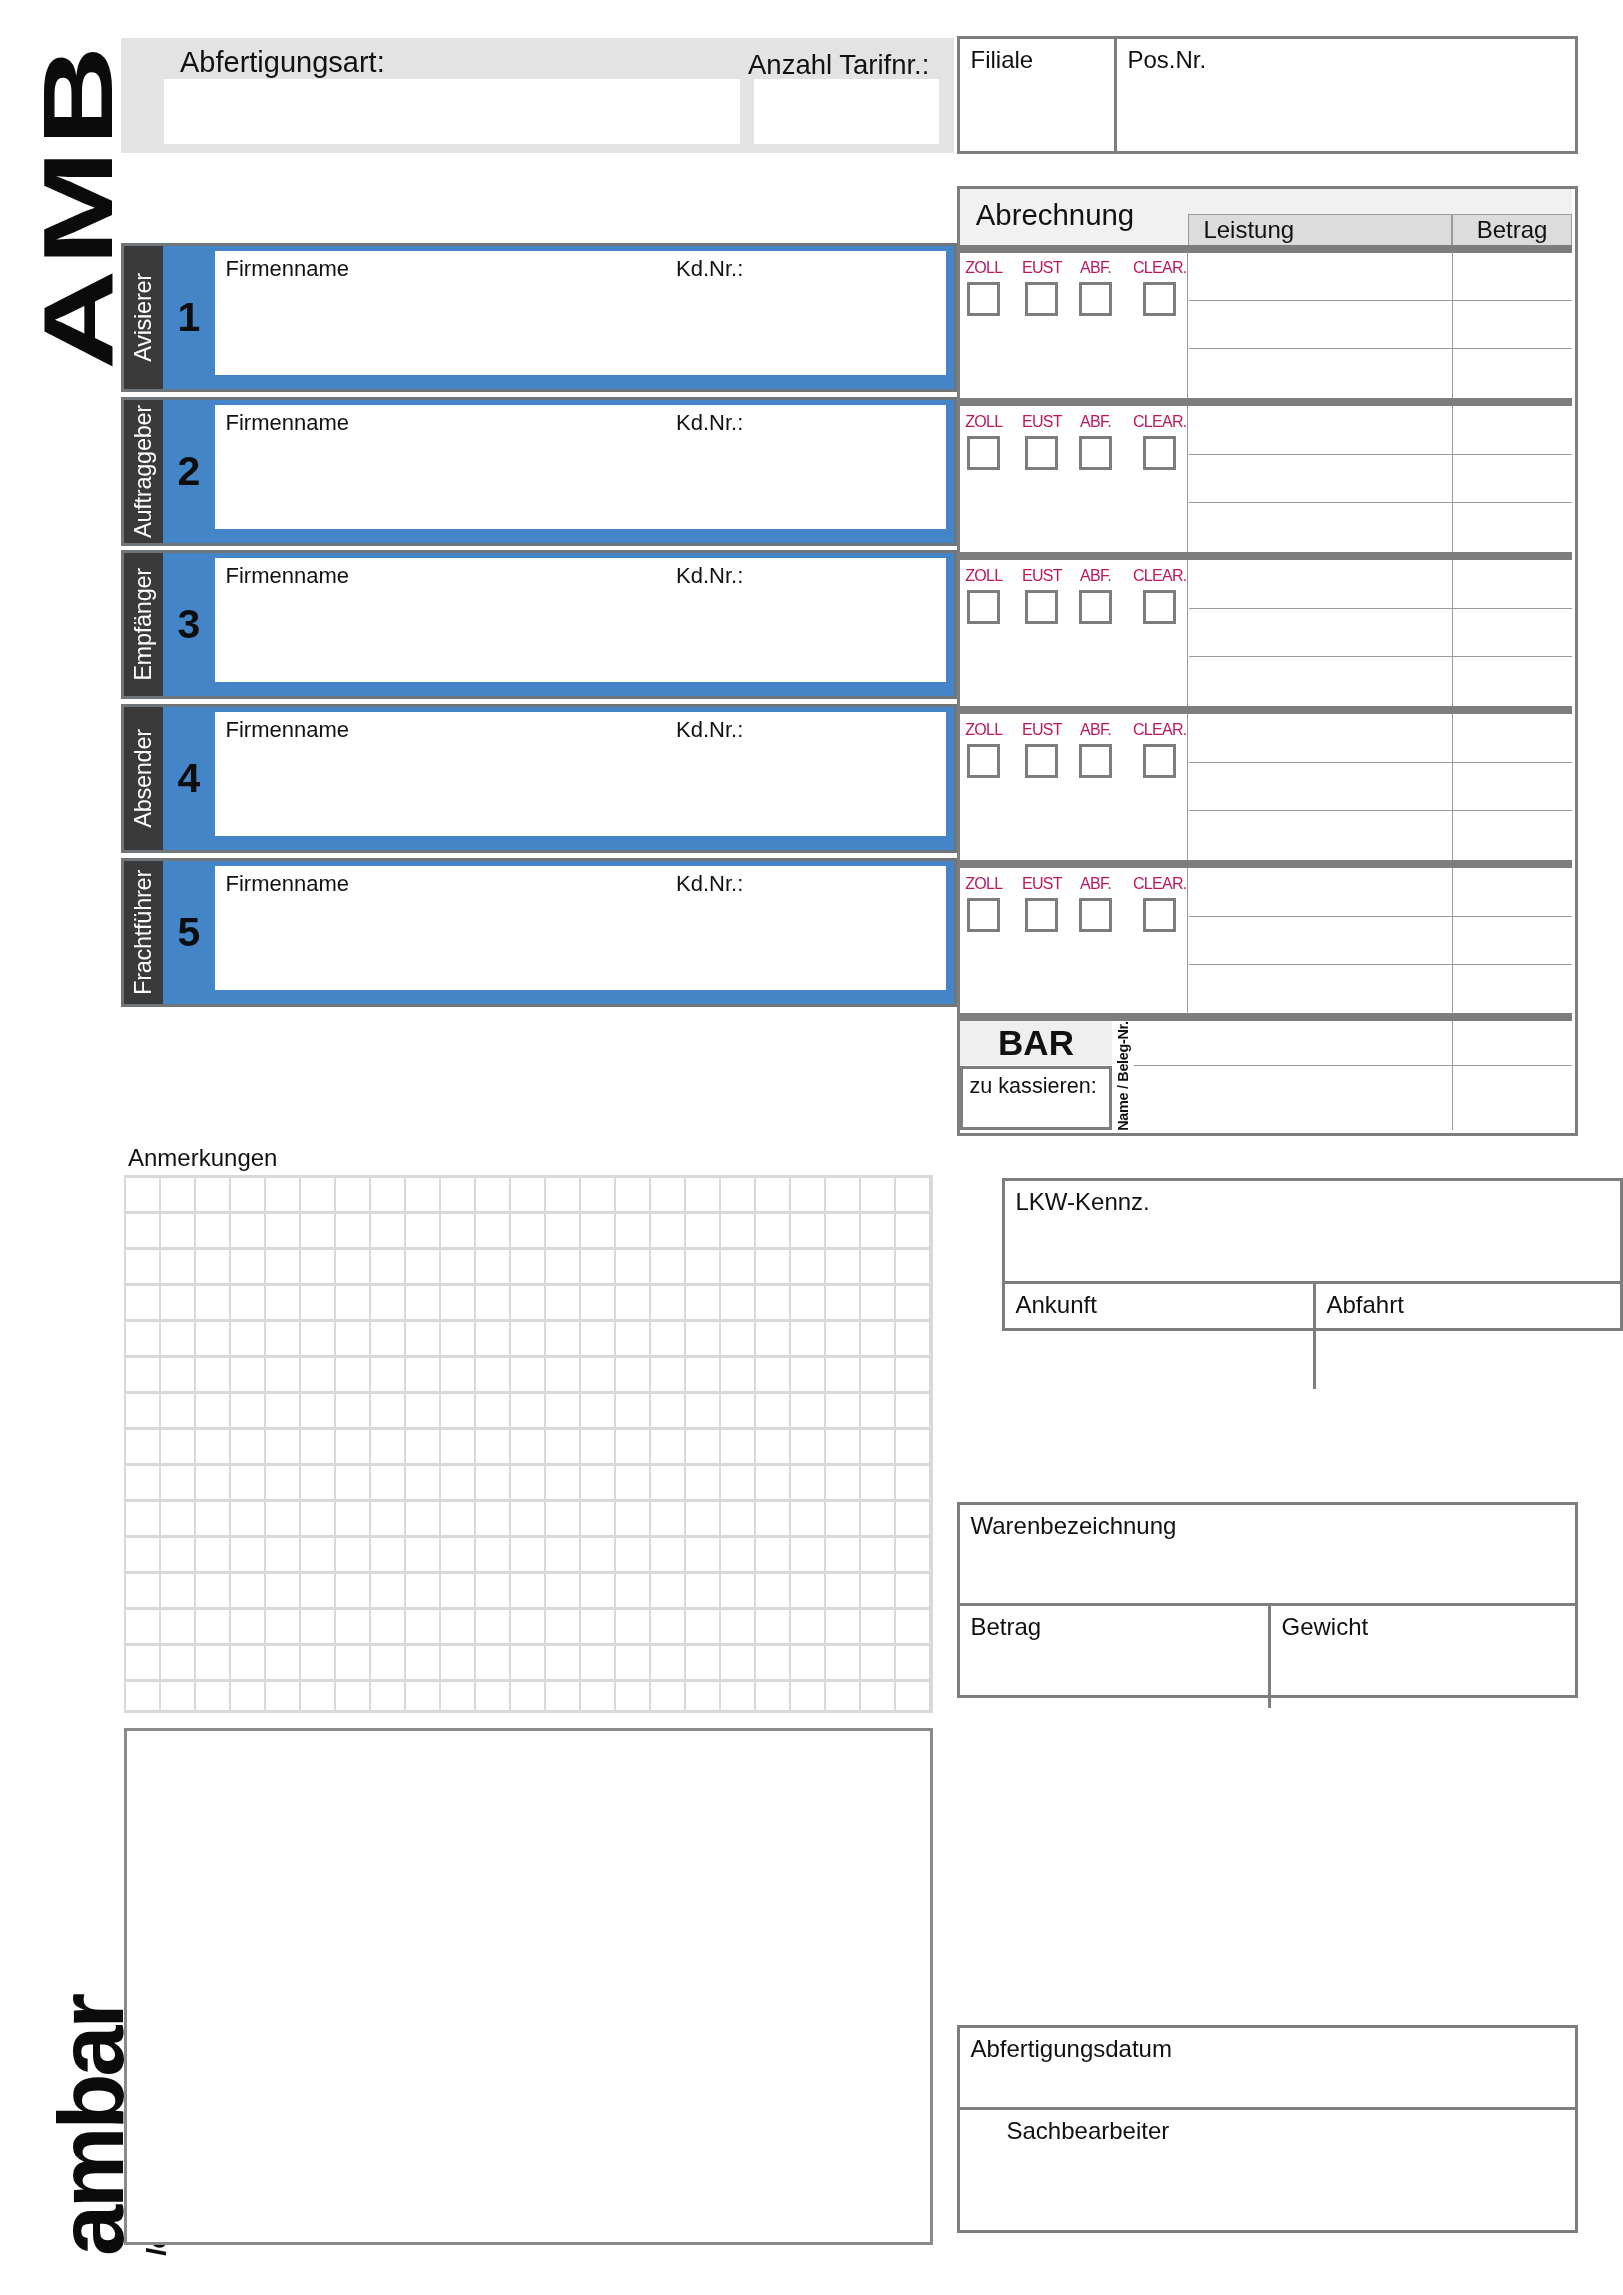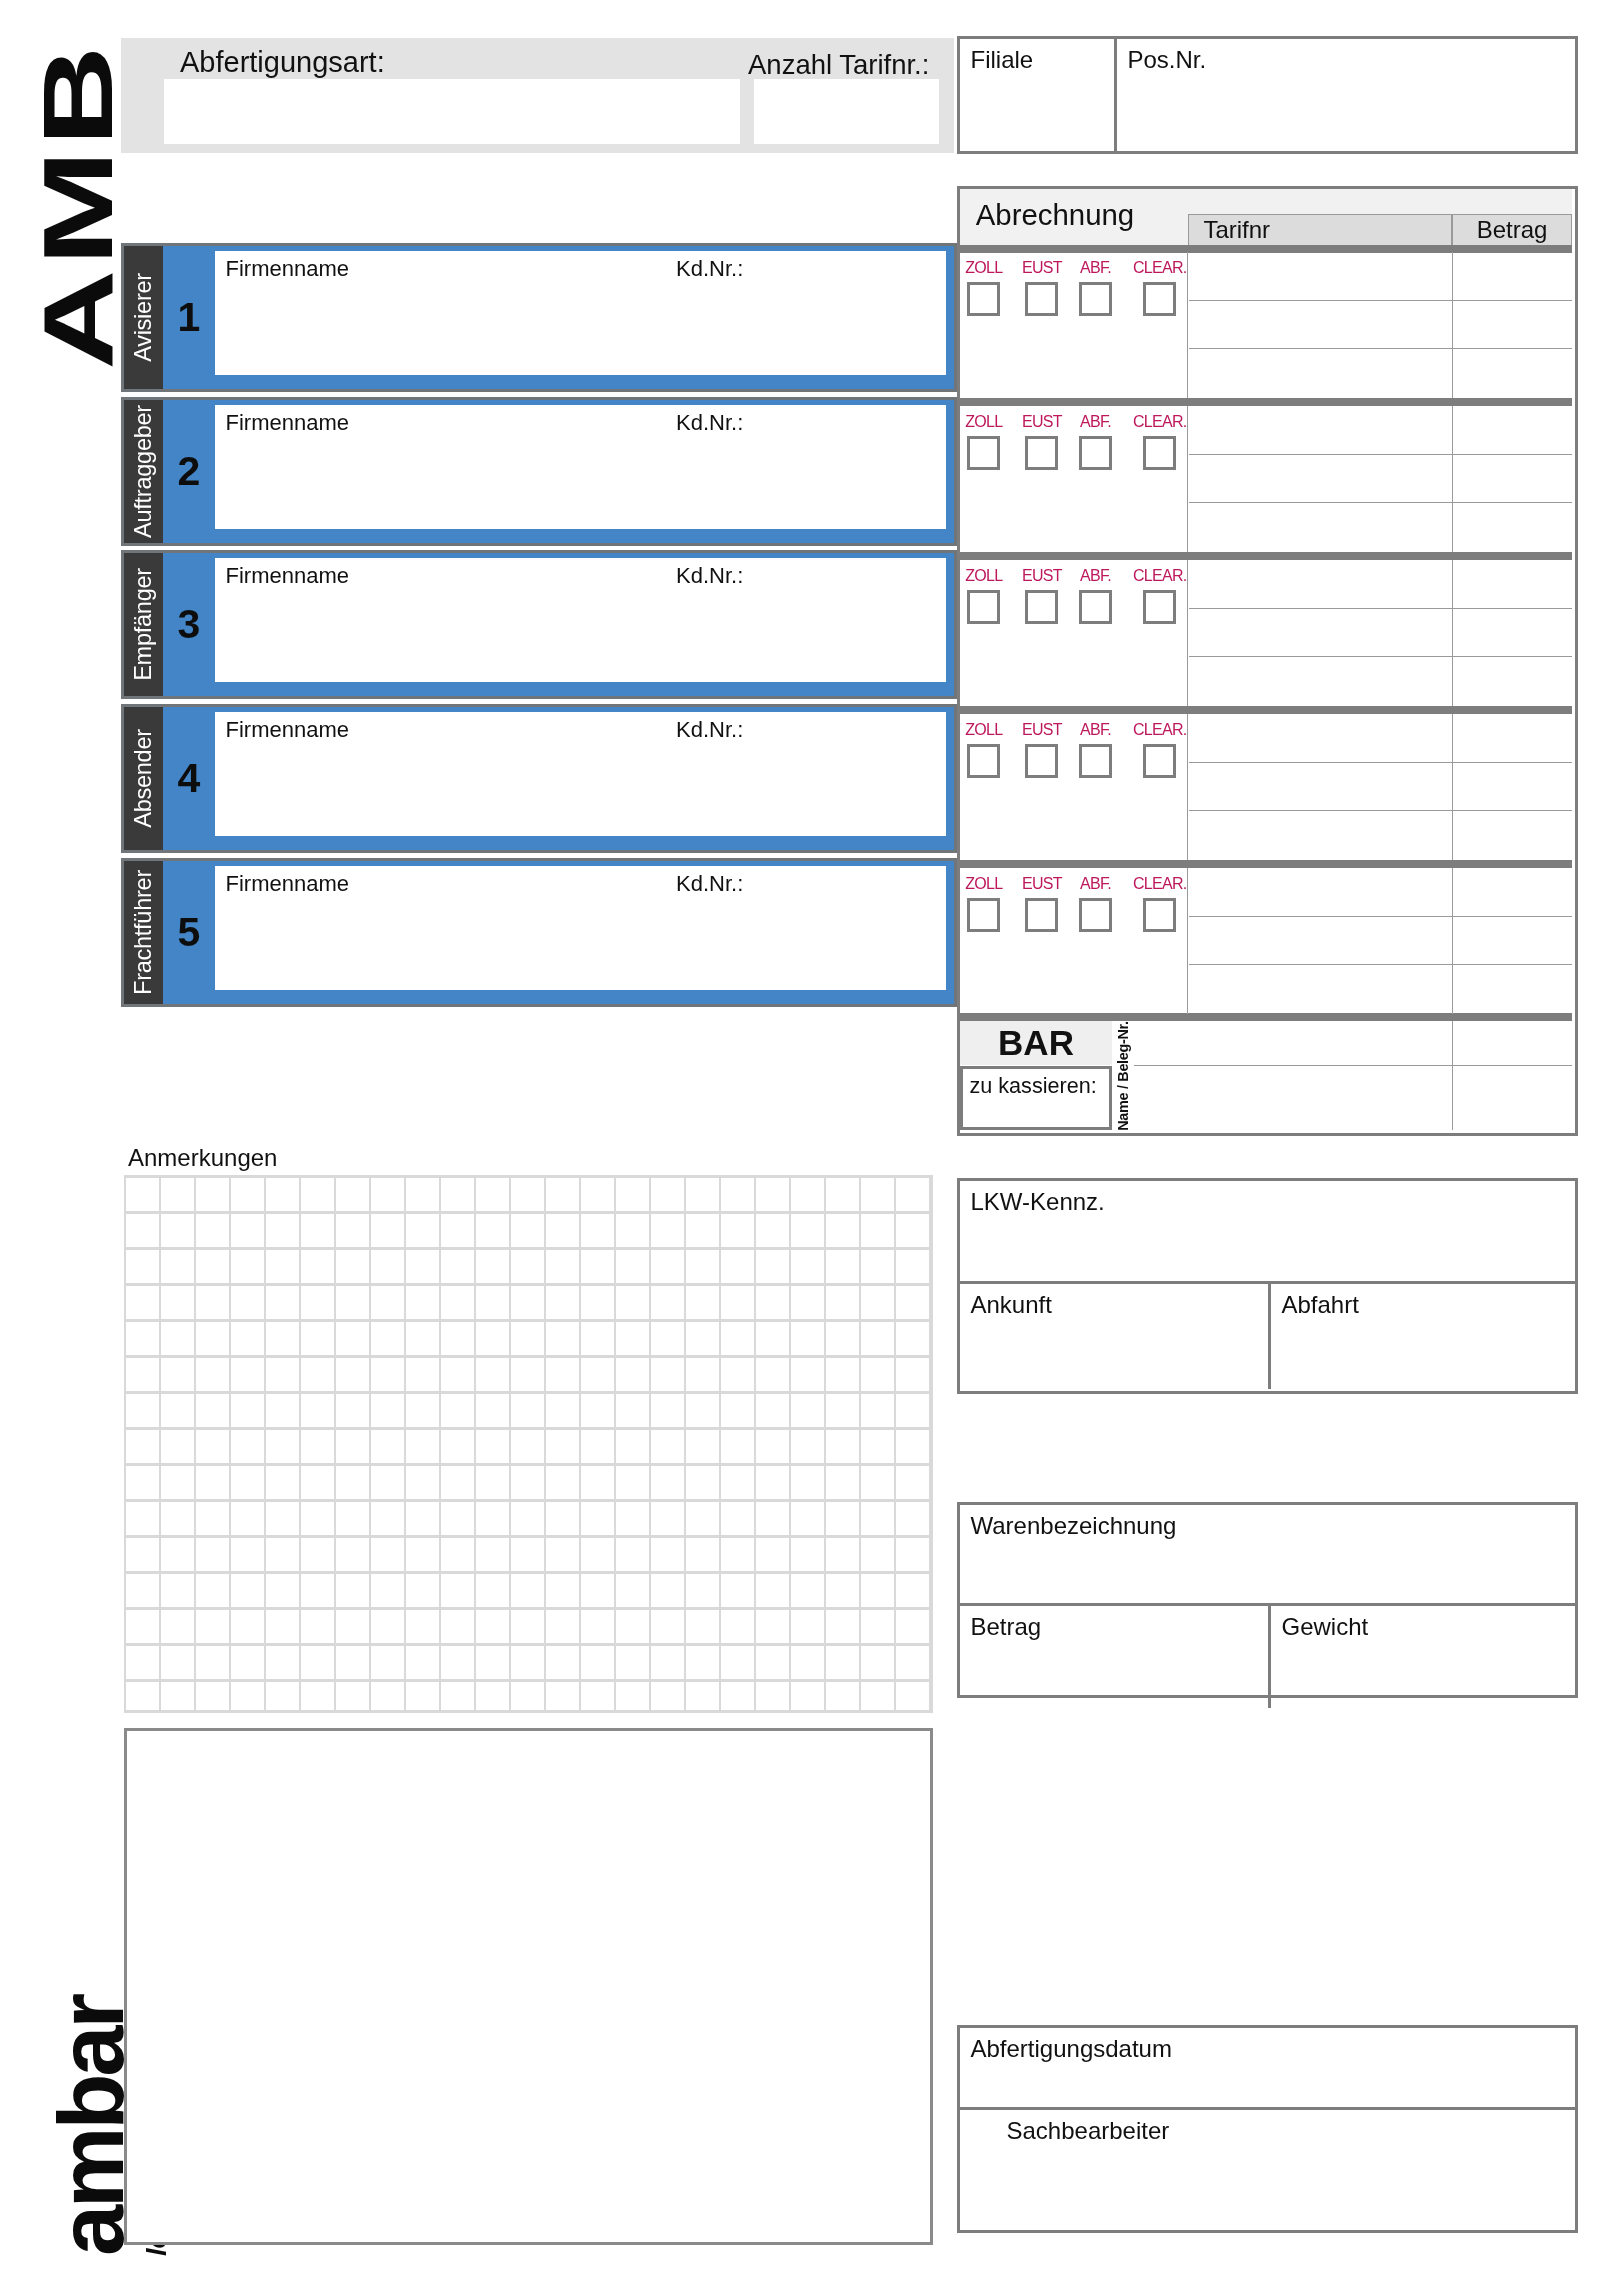--- a/index.html
+++ b/index.html
@@ -88,21 +88,21 @@
               background-image:
                 linear-gradient(to right, #d9d9d9 2px, transparent 2px),
                 linear-gradient(to bottom, #d9d9d9 3.3px, transparent 3.3px);
               background-size:35px 100%, 100% 36px; }
 
   
   .notes-box { position:absolute; left:124px; top:1728px; width:809px; height:517px;
                border:3.9px solid #8a8a8a; background:#fff; }
 
   
-  .lkw-box { top:1178px; height:216px; }
+  .lkw-box { top:1178px; height:153px;margin-left:45px; }
   .lkw-top { height:103px; }
   .lkw-row { height:105px; }
   .lkw-row .cell-left { width:311px; }
   .lkw-row .cell-right { flex:1; }
 
   
   .ware-box { top:1502px; height:196px; }
   .ware-top { height:101px; }
   .ware-row { height:102px; }
   .ware-row .cell-left { width:311px; }
@@ -138,21 +138,21 @@
     <div class="posnr-cell">
       <span class="boxlabel">Pos.Nr.</span>
     </div>
   </div>
 
   <div class="rbox abrechnung">
     <div class="ab-inner">
       <div class="ab-title-zone">
         <span class="ab-title">Abrechnung</span>
       </div>
-      <div class="ab-colhead leistung">Tarifnr</div>
+      <div class="ab-colhead leistung">Leistung</div>
       <div class="ab-colhead betrag">Betrag</div>
 
       <div class="ab-divider" style="top:56px"></div>
       <div class="ab-divider" style="top:209px"></div>
       <div class="ab-divider" style="top:363px"></div>
       <div class="ab-divider" style="top:517px"></div>
       <div class="ab-divider" style="top:671px"></div>
       <div class="ab-divider" style="top:824px"></div>
 
       <div class="absec" style="top:63px">

